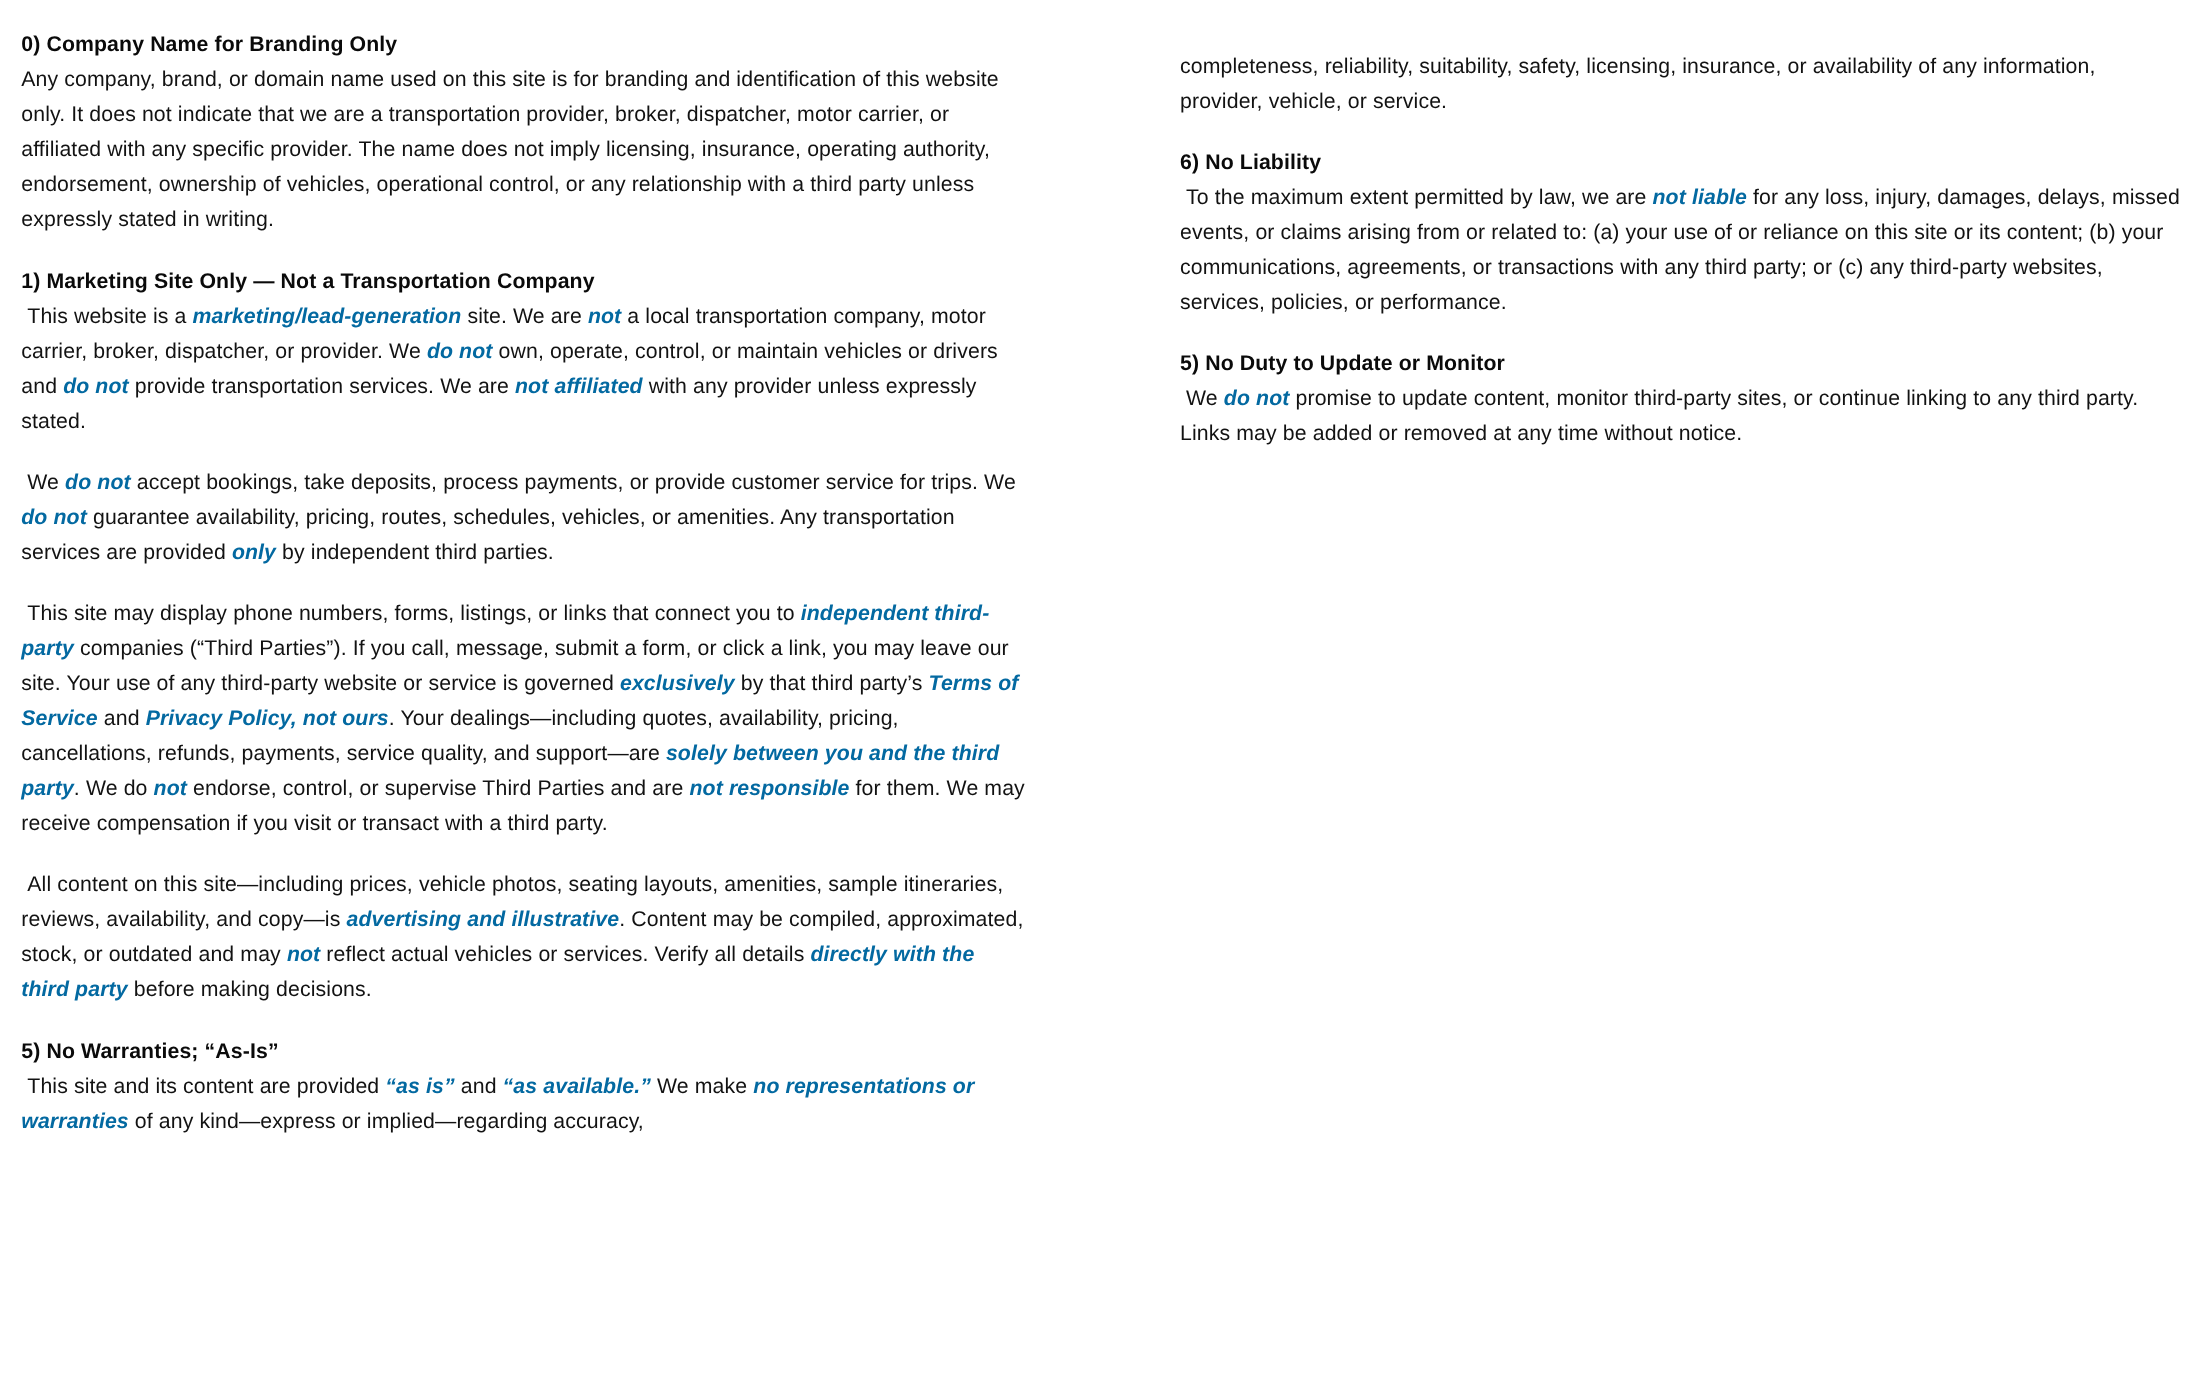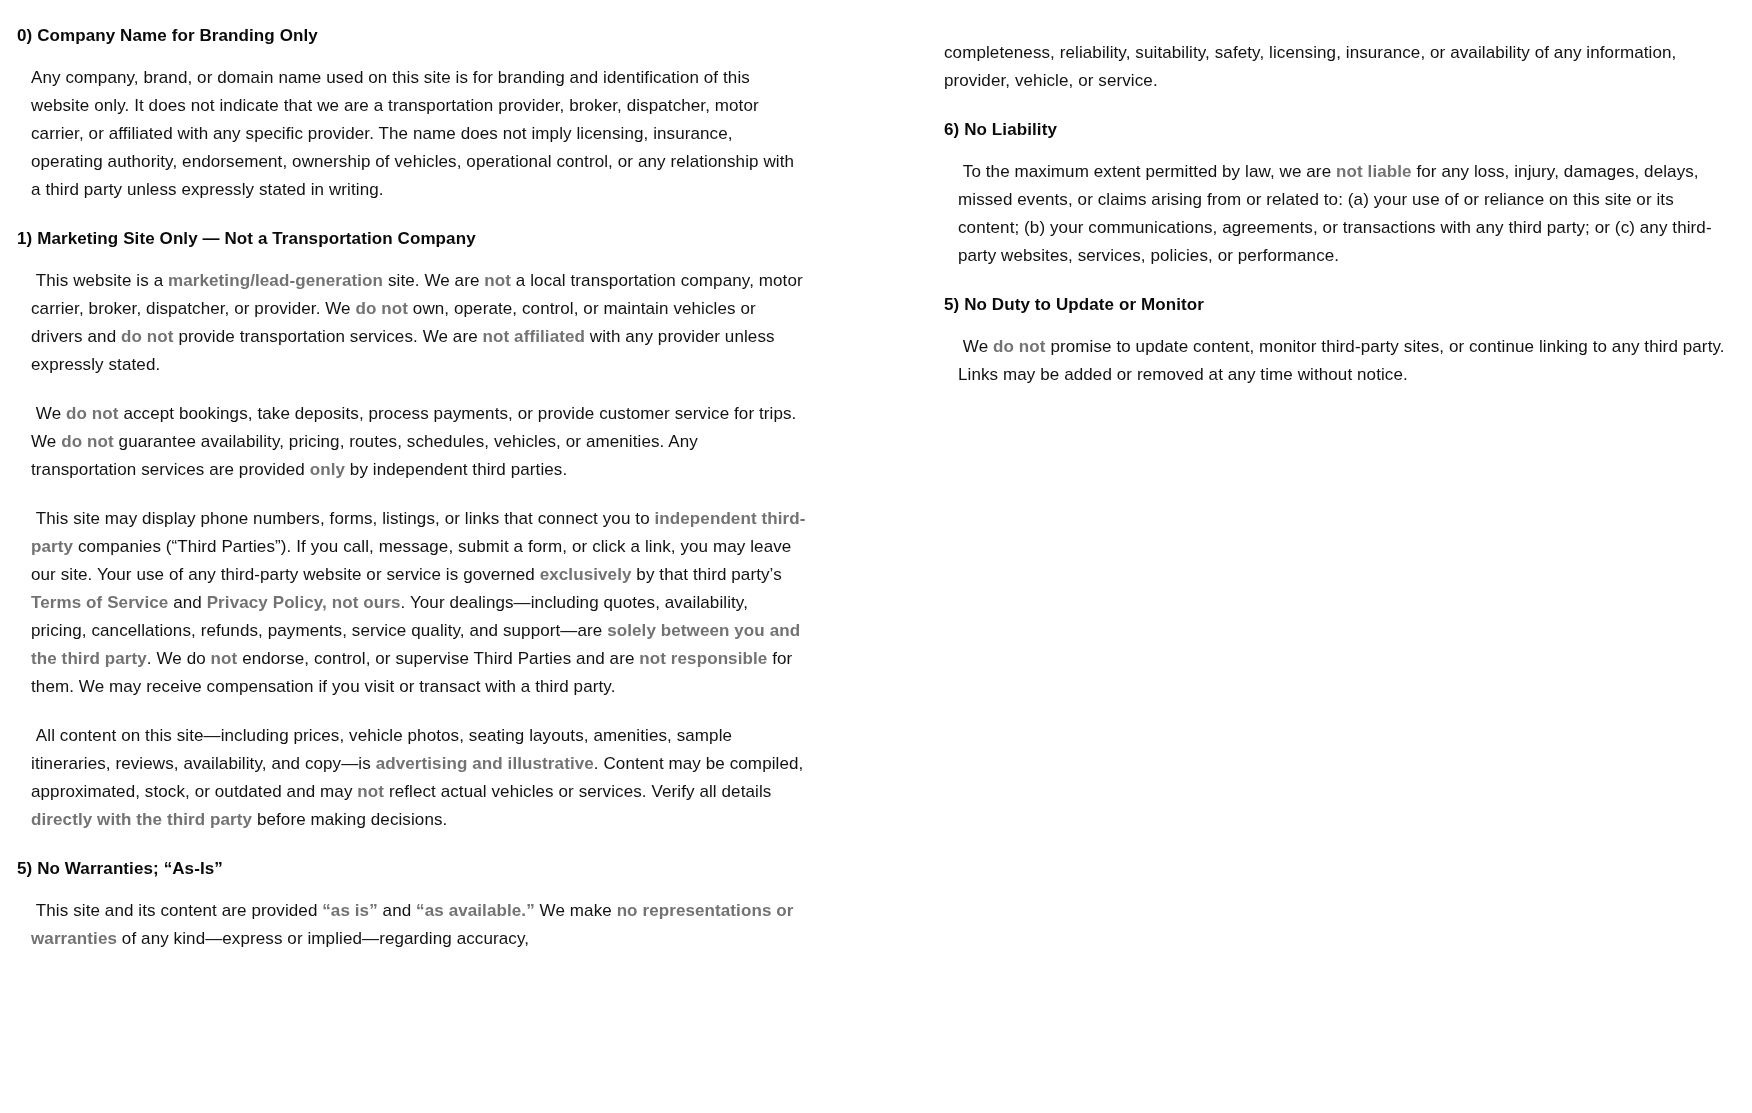--- a/index.html
+++ b/index.html
@@ -45,26 +45,27 @@
     margin-top: 0;
   }
   .sec-heading {
     margin: 0;
     font-size: inherit;
     line-height: inherit;
     font-weight: 700;
     color: #0a0a0a;
   }
   .sec-body {
-    margin: 14px;
+    margin: 0;
     font-weight: 400;
   }
   .sec-body b {
     font-weight: 700;
-    color: #737373;
+    color: #0369a1;
+    font-style: italic;
   }
   .continuation {
     margin: 0;
   }
 </style>
 </head>
 <body>
 
 <div class="page">
 

